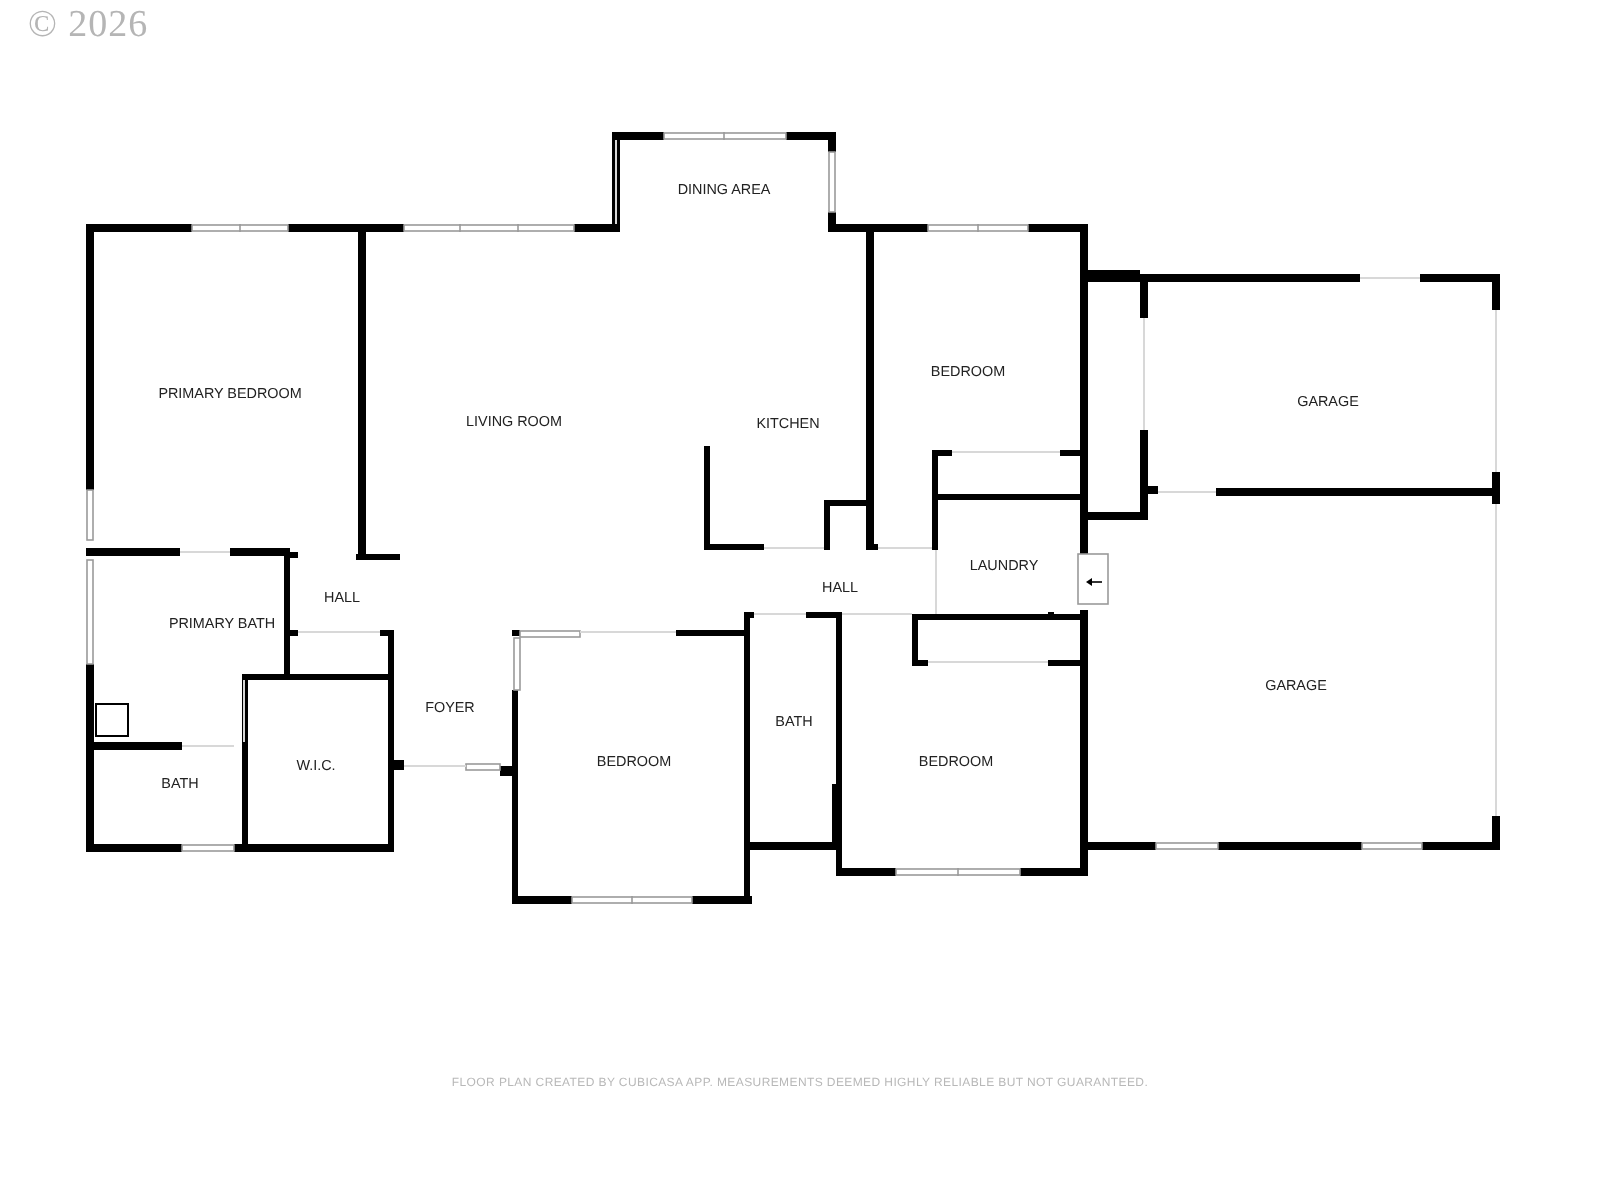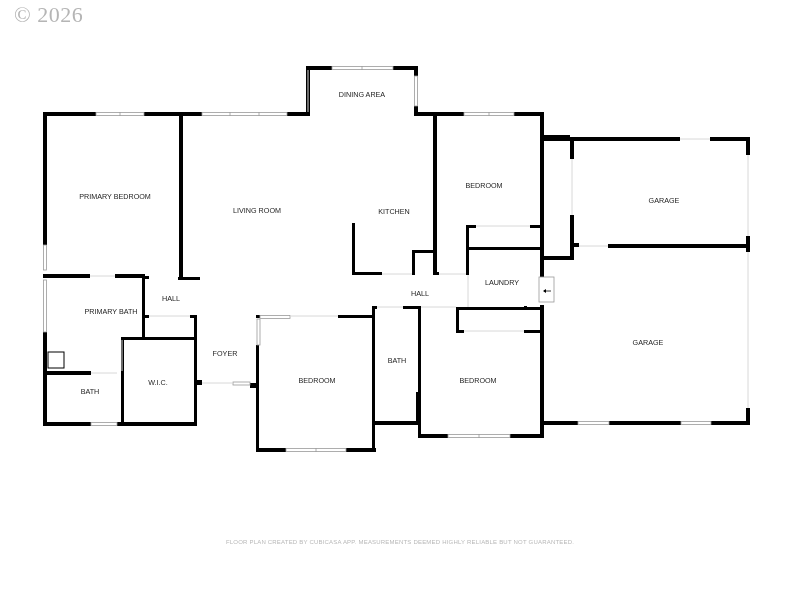--- a/index.html
+++ b/index.html
@@ -1,17 +1,17 @@
 <!DOCTYPE html>
 <html><head>
 <meta charset="utf-8">
 <style>
   html, body { margin: 0; padding: 0; background: #ffffff; }
   body { width: 800px; height: 600px; position: relative; overflow: hidden; font-family: "Liberation Sans", sans-serif; }
-  .copyright { position: absolute; left: 14px; top: 2px; font-family: "Liberation Serif", serif; font-size: 22px; color: #b5b5b5; letter-spacing: 0.5px; text-align: right; }
+  .copyright { position: absolute; left: 14px; top: 2px; font-family: "Liberation Serif", serif; font-size: 19px; color: #b5b5b5; letter-spacing: 0.5px; text-align: right; }
   .footer-note { position: absolute; left: 0; width: 800px; top: 539px; text-align: center; font-size: 6px; color: #b8b8b8; letter-spacing: 0.2px; }
   svg { position: absolute; left: 0; top: 0; }
   .wall { fill: #000000; }
   .win { fill: #ffffff; stroke: #9a9a9a; stroke-width: 0.8; }
   .door { stroke: #d8d8d8; stroke-width: 1; }
   .room-label { font-family: "Liberation Sans", sans-serif; font-size: 7.2px; fill: #222222; text-anchor: middle; }
 </style>
 </head>
 <body>
 

